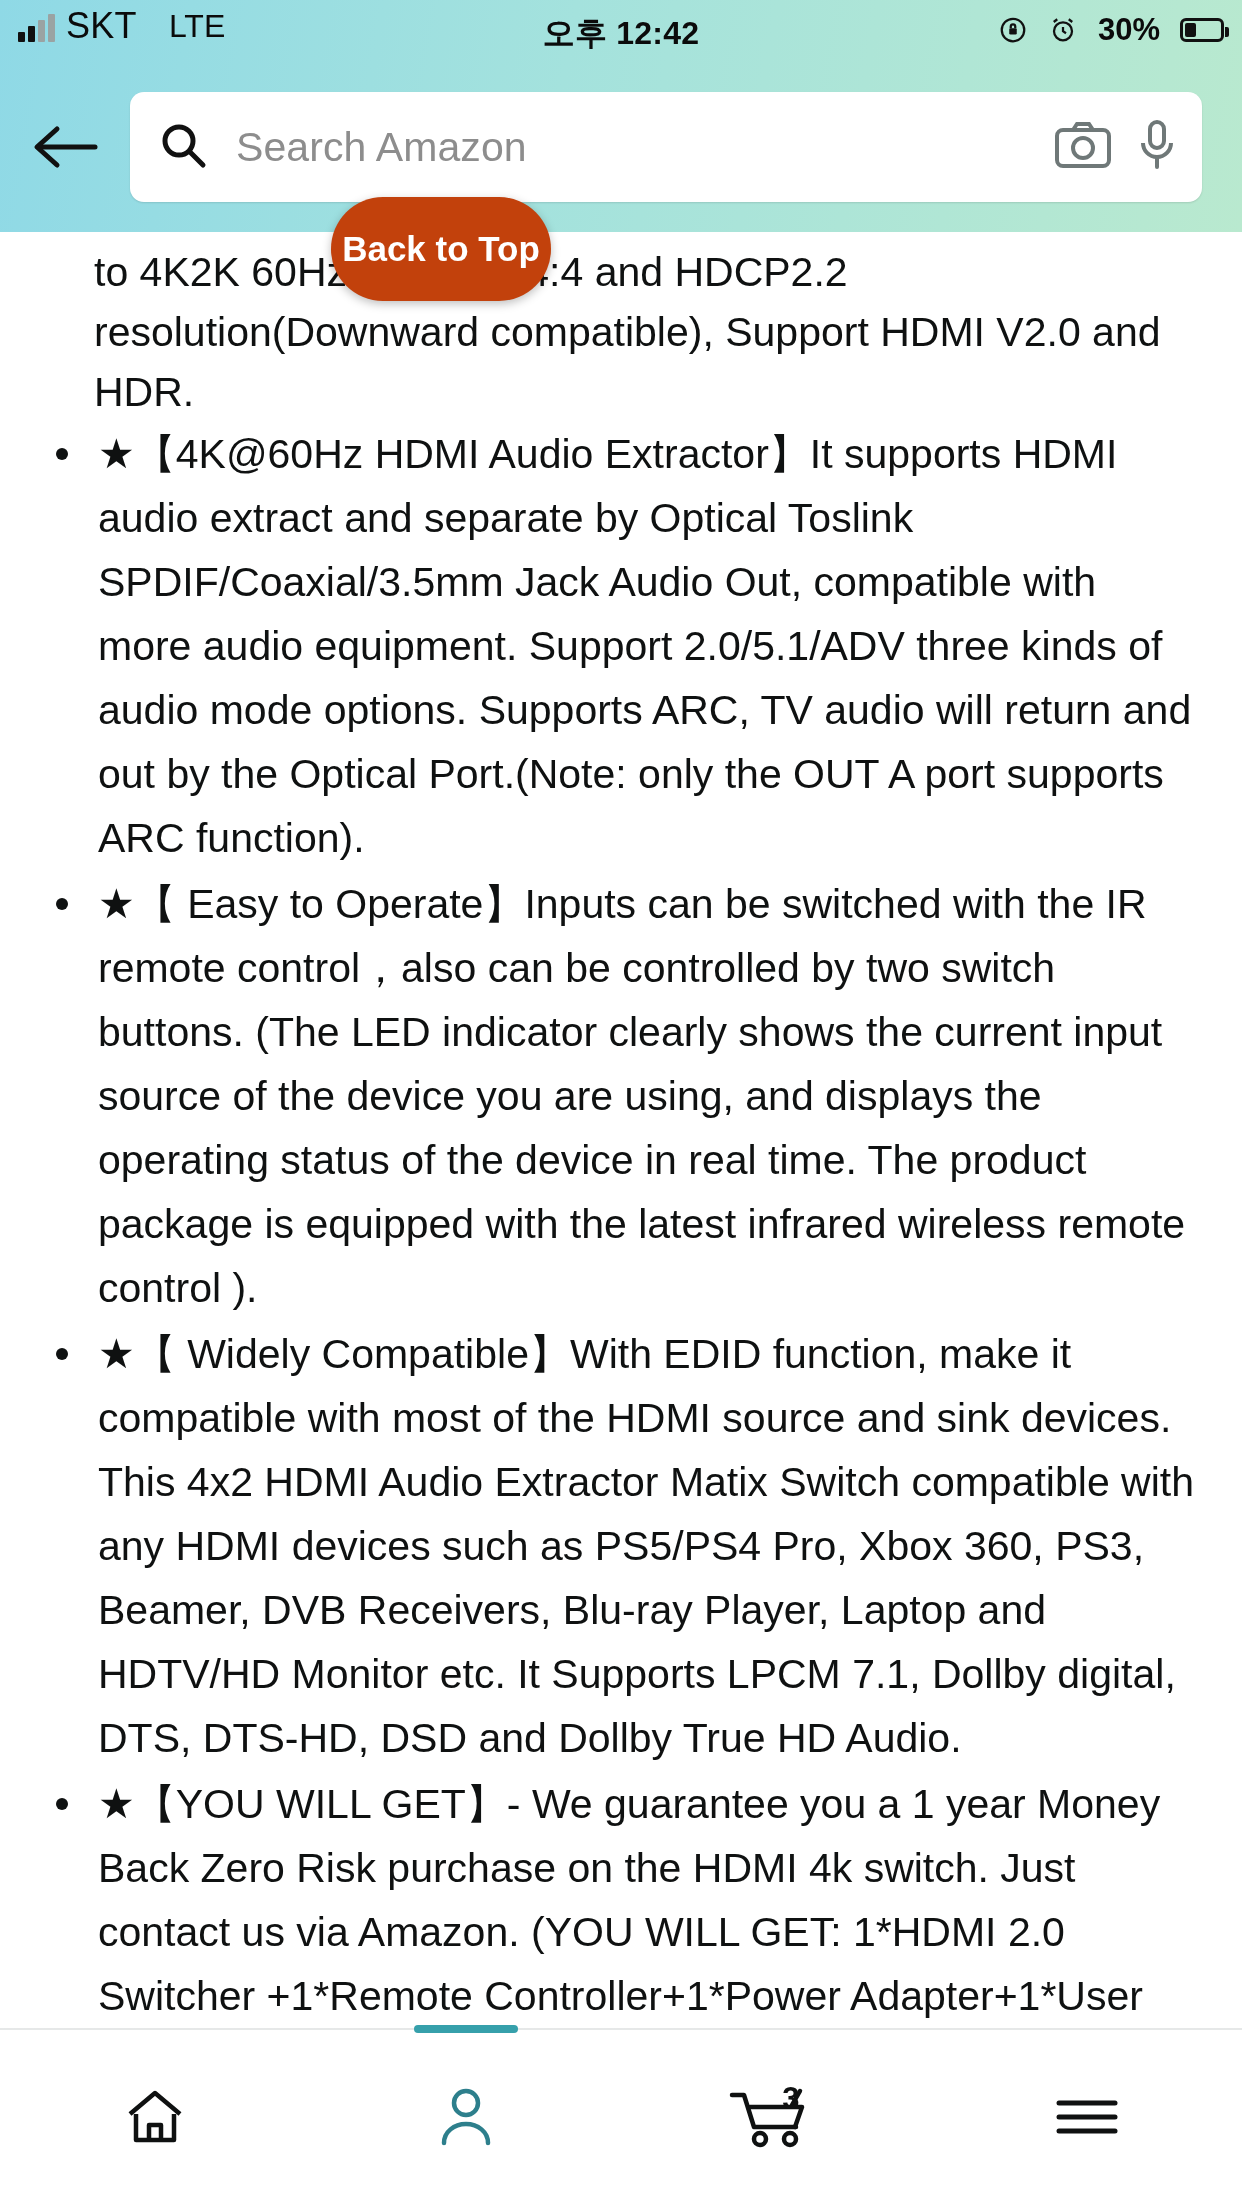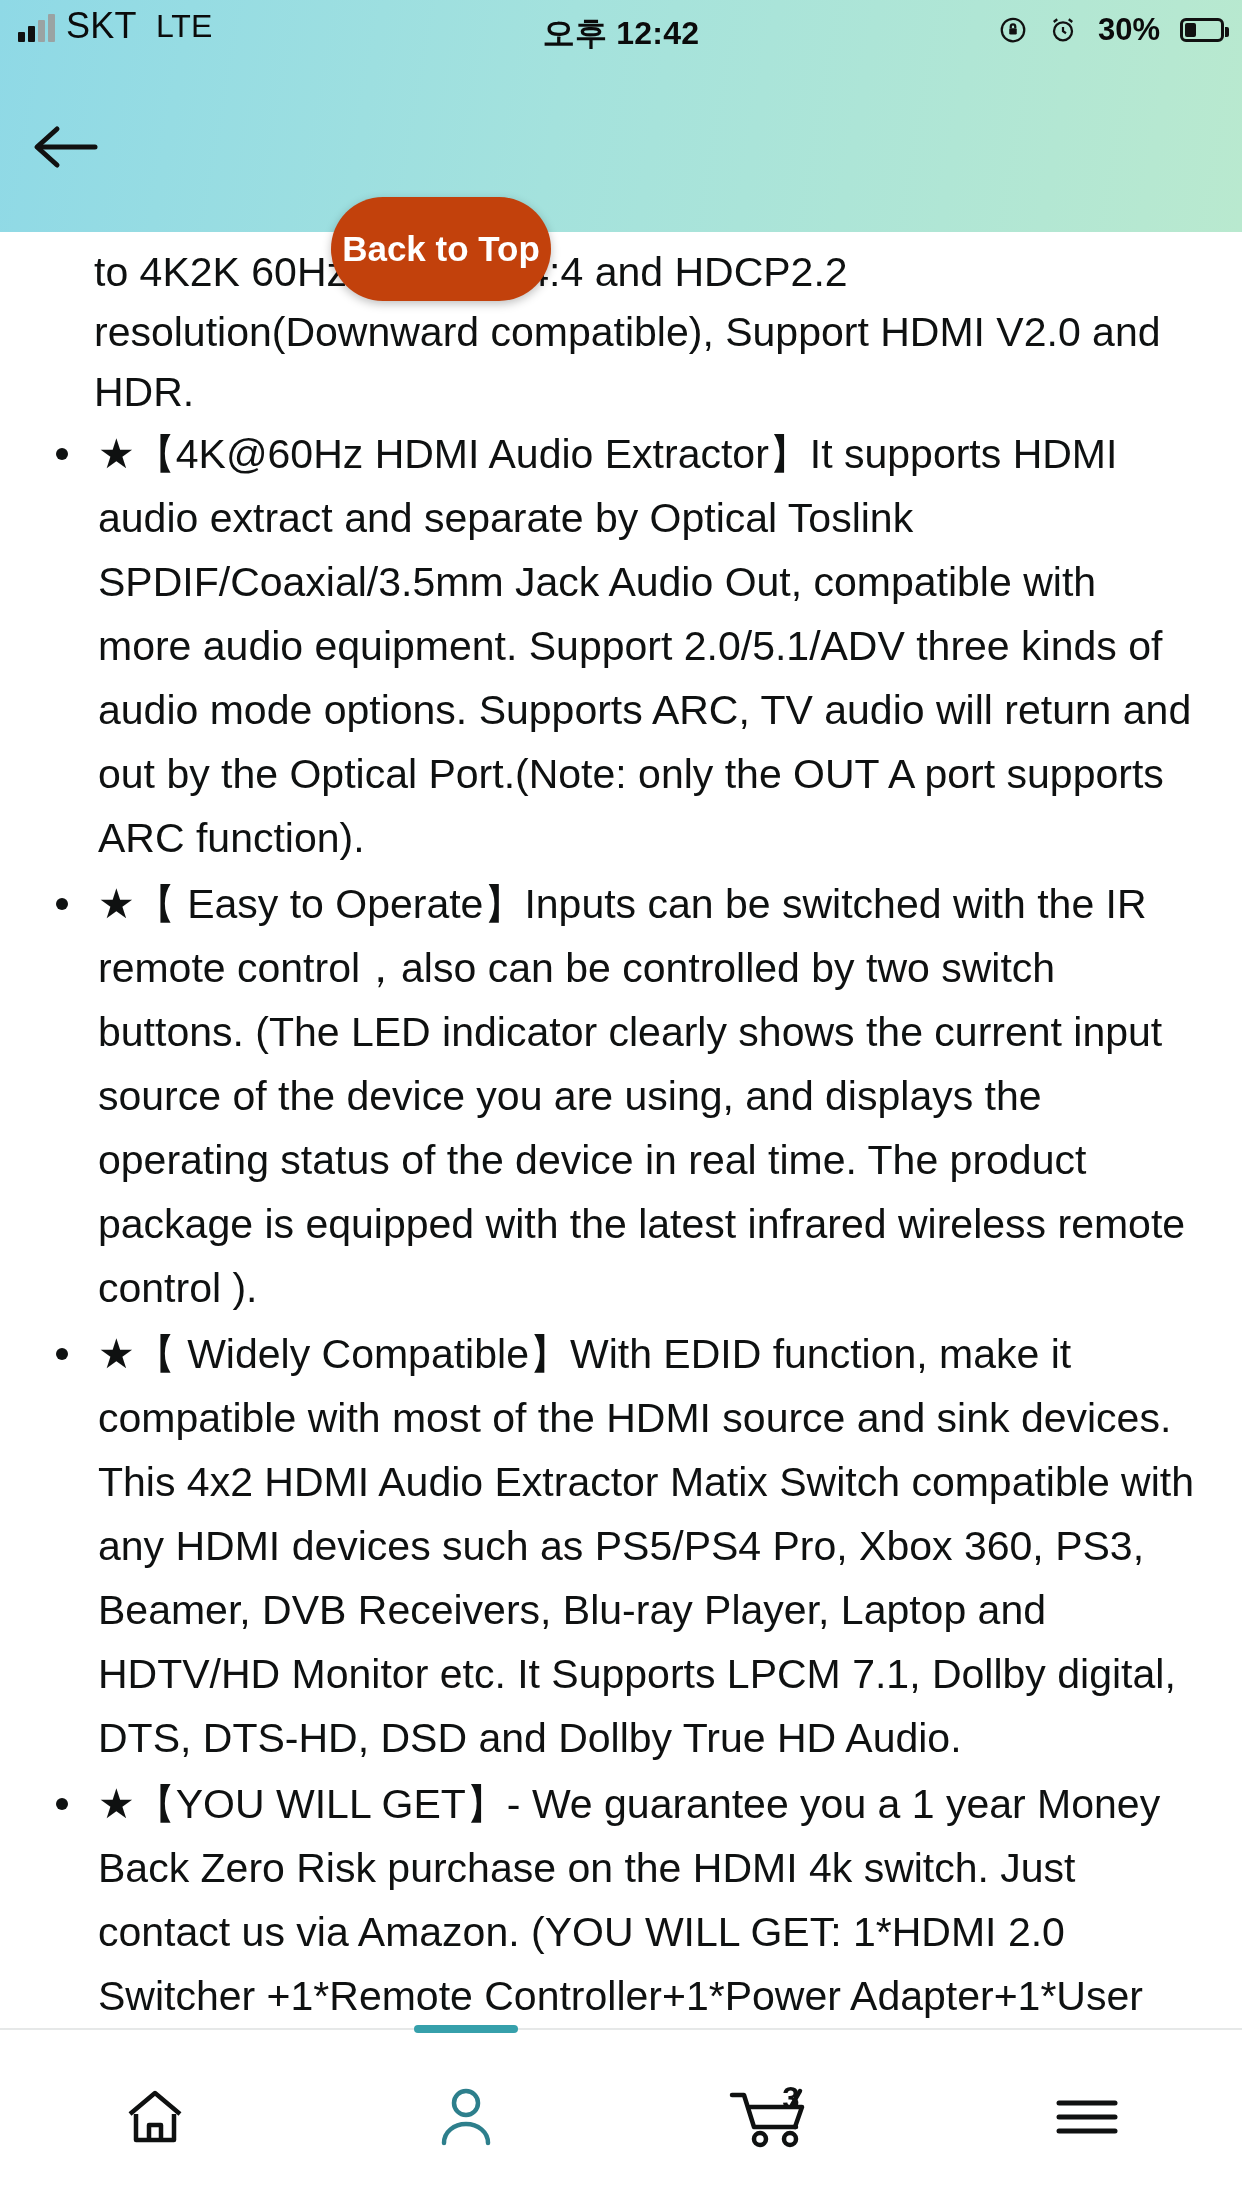--- a/index.html
+++ b/index.html
@@ -38,21 +38,21 @@
     left: 18px; top: 10px;
     display: flex; align-items: flex-end; gap: 11px;
   }
   .bars { display: flex; align-items: flex-end; gap: 3px; height: 30px; }
   .bars i { display: block; width: 7px; background: #111; border-radius: 1px; }
   .bars i:nth-child(1) { height: 10px; }
   .bars i:nth-child(2) { height: 16px; }
   .bars i:nth-child(3) { height: 22px; background: #9aa3a3; }
   .bars i:nth-child(4) { height: 28px; background: #9aa3a3; }
   .sb-carrier { font-size: 36px; line-height: 32px; letter-spacing: .3px; }
-  .sb-lte { font-size: 32px; line-height: 32px; margin-left: 8px; }
+  .sb-lte { font-size: 32px; line-height: 32px; margin-left: 21px; }
 
   .sb-time {
     position: absolute;
     left: 0; right: 0; top: 12px;
     text-align: center;
     font-size: 32px;
     font-weight: 700;
     letter-spacing: .2px;
   }
 
@@ -243,20 +243,43 @@
     </div>
 
     <div class="searchrow">
       <div class="back-btn">
         <svg width="68" height="52" viewBox="0 0 68 52" fill="none" stroke="#111" stroke-width="5" stroke-linecap="round" stroke-linejoin="round">
           <path d="M64 26H8"></path>
           <path d="M26 8 6 26l20 18"></path>
         </svg>
       </div>
 
+      <div class="searchbar">
+        <span class="sb-icon" style="margin-left:0">
+          <svg width="50" height="50" viewBox="0 0 50 50" fill="none" stroke="#111" stroke-width="5">
+            <circle cx="21" cy="21" r="14"></circle>
+            <path d="M32 32l13 13" stroke-linecap="round"></path>
+          </svg>
+        </span>
+        <span class="search-ph">Search Amazon</span>
+        <span class="sb-icon">
+          <svg width="58" height="48" viewBox="0 0 58 48" fill="none" stroke="#6f7878" stroke-width="4">
+            <rect x="3" y="9" width="52" height="36" rx="6"></rect>
+            <path d="M19 9l4-6h12l4 6"></path>
+            <circle cx="29" cy="27" r="10"></circle>
+          </svg>
+        </span>
+        <span class="sb-icon">
+          <svg width="38" height="52" viewBox="0 0 38 52" fill="none" stroke="#6f7878" stroke-width="4">
+            <rect x="12" y="3" width="14" height="26" rx="7"></rect>
+            <path d="M5 24a14 14 0 0 0 28 0"></path>
+            <path d="M19 38v10" stroke-linecap="round"></path>
+          </svg>
+        </span>
+      </div>
     </div>
   </div>
 
   <div class="content">
     <p class="para-top">to 4K2K 60Hz YCbCr 4:4:4 and HDCP2.2 resolution(Downward compatible), Support HDMI V2.0 and HDR.</p>
 
     <ul class="bullets">
       <li>★【4K@60Hz HDMI Audio Extractor】It supports HDMI audio extract and separate by Optical Toslink SPDIF/Coaxial/3.5mm Jack Audio Out, compatible with more audio equipment. Support 2.0/5.1/ADV three kinds of audio mode options. Supports ARC, TV audio will return and out by the Optical Port.(Note: only the OUT A port supports ARC function).</li>
       <li>★【 Easy to Operate】Inputs can be switched with the IR remote control，also can be controlled by two switch buttons. (The LED indicator clearly shows the current input source of the device you are using, and displays the operating status of the device in real time. The product package is equipped with the latest infrared wireless remote control ).</li>
       <li>★【 Widely Compatible】With EDID function, make it compatible with most of the HDMI source and sink devices. This 4x2 HDMI Audio Extractor Matix Switch compatible with any HDMI devices such as PS5/PS4 Pro, Xbox 360, PS3, Beamer, DVB Receivers, Blu-ray Player, Laptop and HDTV/HD Monitor etc. It Supports LPCM 7.1, Dollby digital, DTS, DTS-HD, DSD and Dollby True HD Audio.</li>

